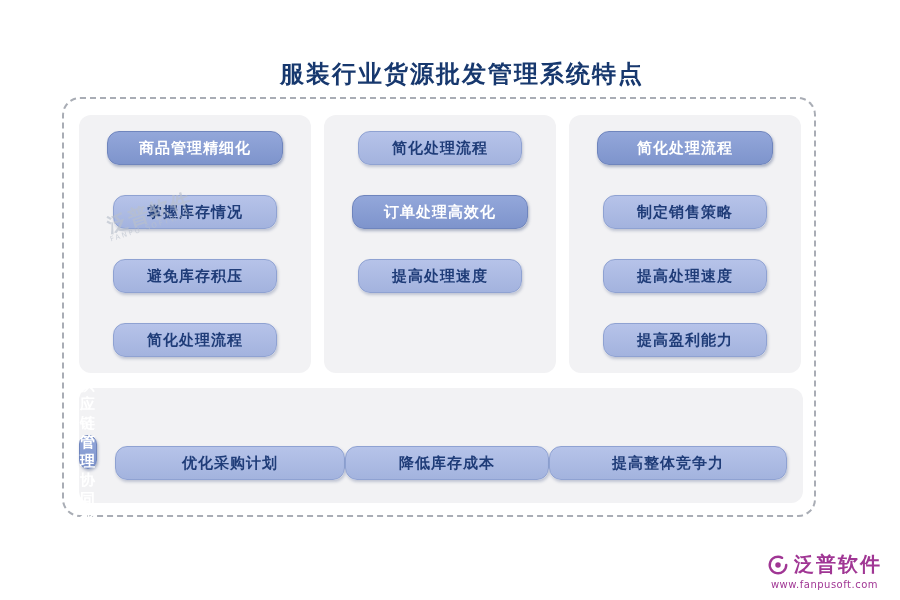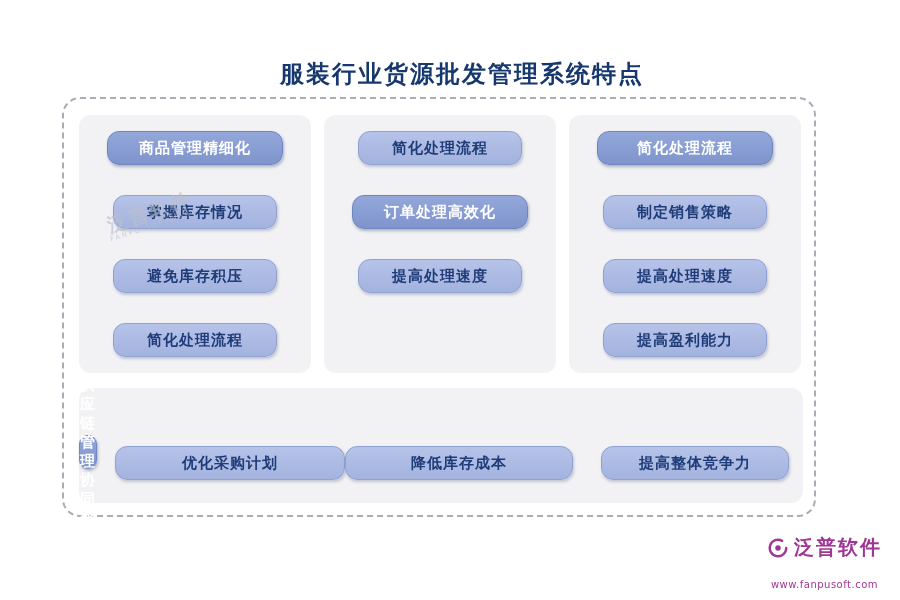--- a/index.html
+++ b/index.html
@@ -59,43 +59,43 @@
     display:flex;align-items:center;
     padding-top:13px;
   }
   .btn-header-wide{width:206px;}
   .bottom-items{
     width:100%;margin-top:22px;
     display:flex;justify-content:space-between;
     padding:15px 18px;box-sizing:border-box;
   }
   .bottom-items .btn-item:nth-child(1){width:230px;}
-  .bottom-items .btn-item:nth-child(2){width:228px;}
-  .bottom-items .btn-item:nth-child(3){width:188px;margin-left:28px;}
+  .bottom-items .btn-item:nth-child(2){width:204px;}
+  .bottom-items .btn-item:nth-child(3){width:238px;}
   .watermark{
     position:absolute;left:26px;top:86px;
     transform:rotate(-18deg);
     color:#b9c0cc;opacity:0.65;
     text-align:center;pointer-events:none;
     line-height:1.1;
   }
   .watermark .wm-main{font-size:20px;font-weight:700;letter-spacing:2px;}
   .watermark .wm-sub{font-size:7px;letter-spacing:2px;}
   .footer-logo{
     position:absolute;right:18px;bottom:10px;
     display:flex;flex-direction:column;align-items:center;
   }
   .footer-logo .brand-row{
     display:flex;align-items:center;gap:5px;
   }
   .footer-logo .brand-text{
     font-size:20px;font-weight:700;color:#a03694;letter-spacing:2px;
   }
   .footer-logo .website{
-    font-size:10px;color:#a03694;margin-top:18px;letter-spacing:0.5px;
+    font-size:10px;color:#a03694;margin-top:1px;letter-spacing:0.5px;
   }
   .logo-icon{width:22px;height:22px;display:inline-block;}
 </style>
 </head>
 <body>
 
 <h1 class="title">服装行业货源批发管理系统特点</h1>
 
 <div class="dashed-frame">
 

